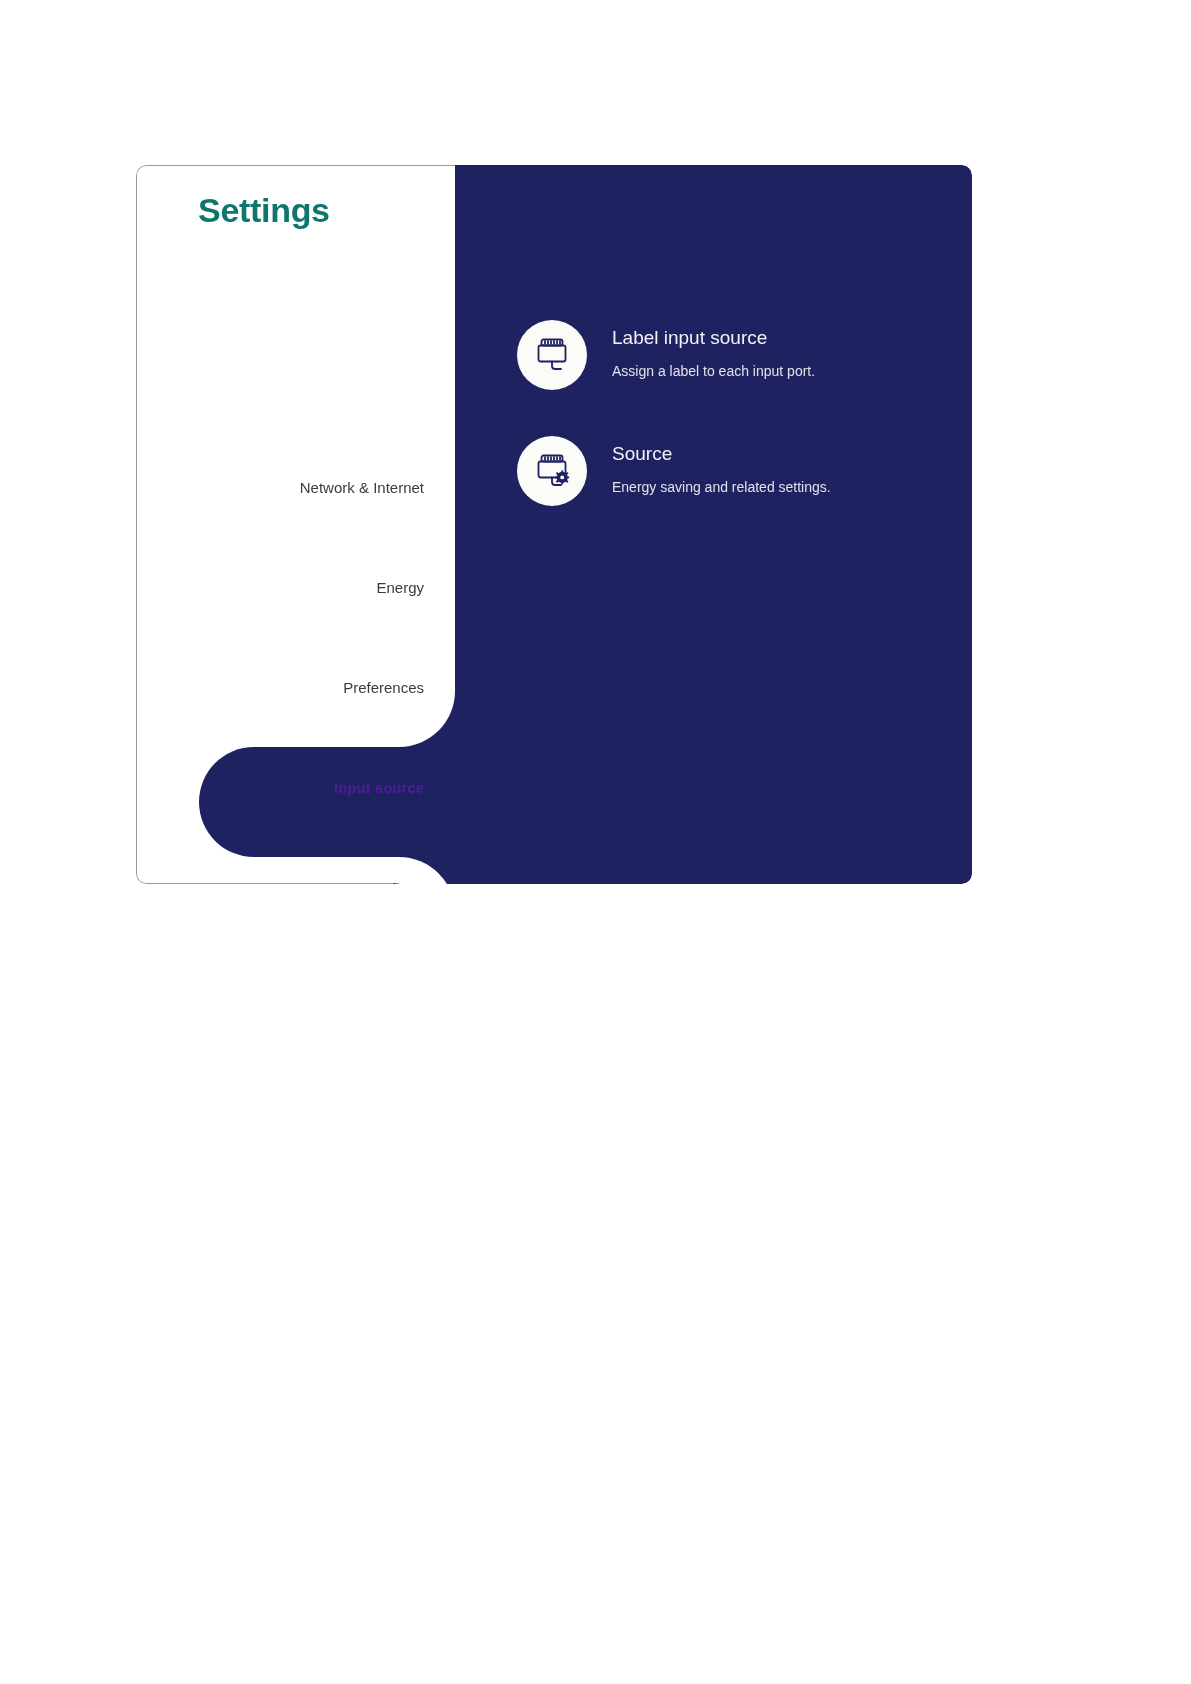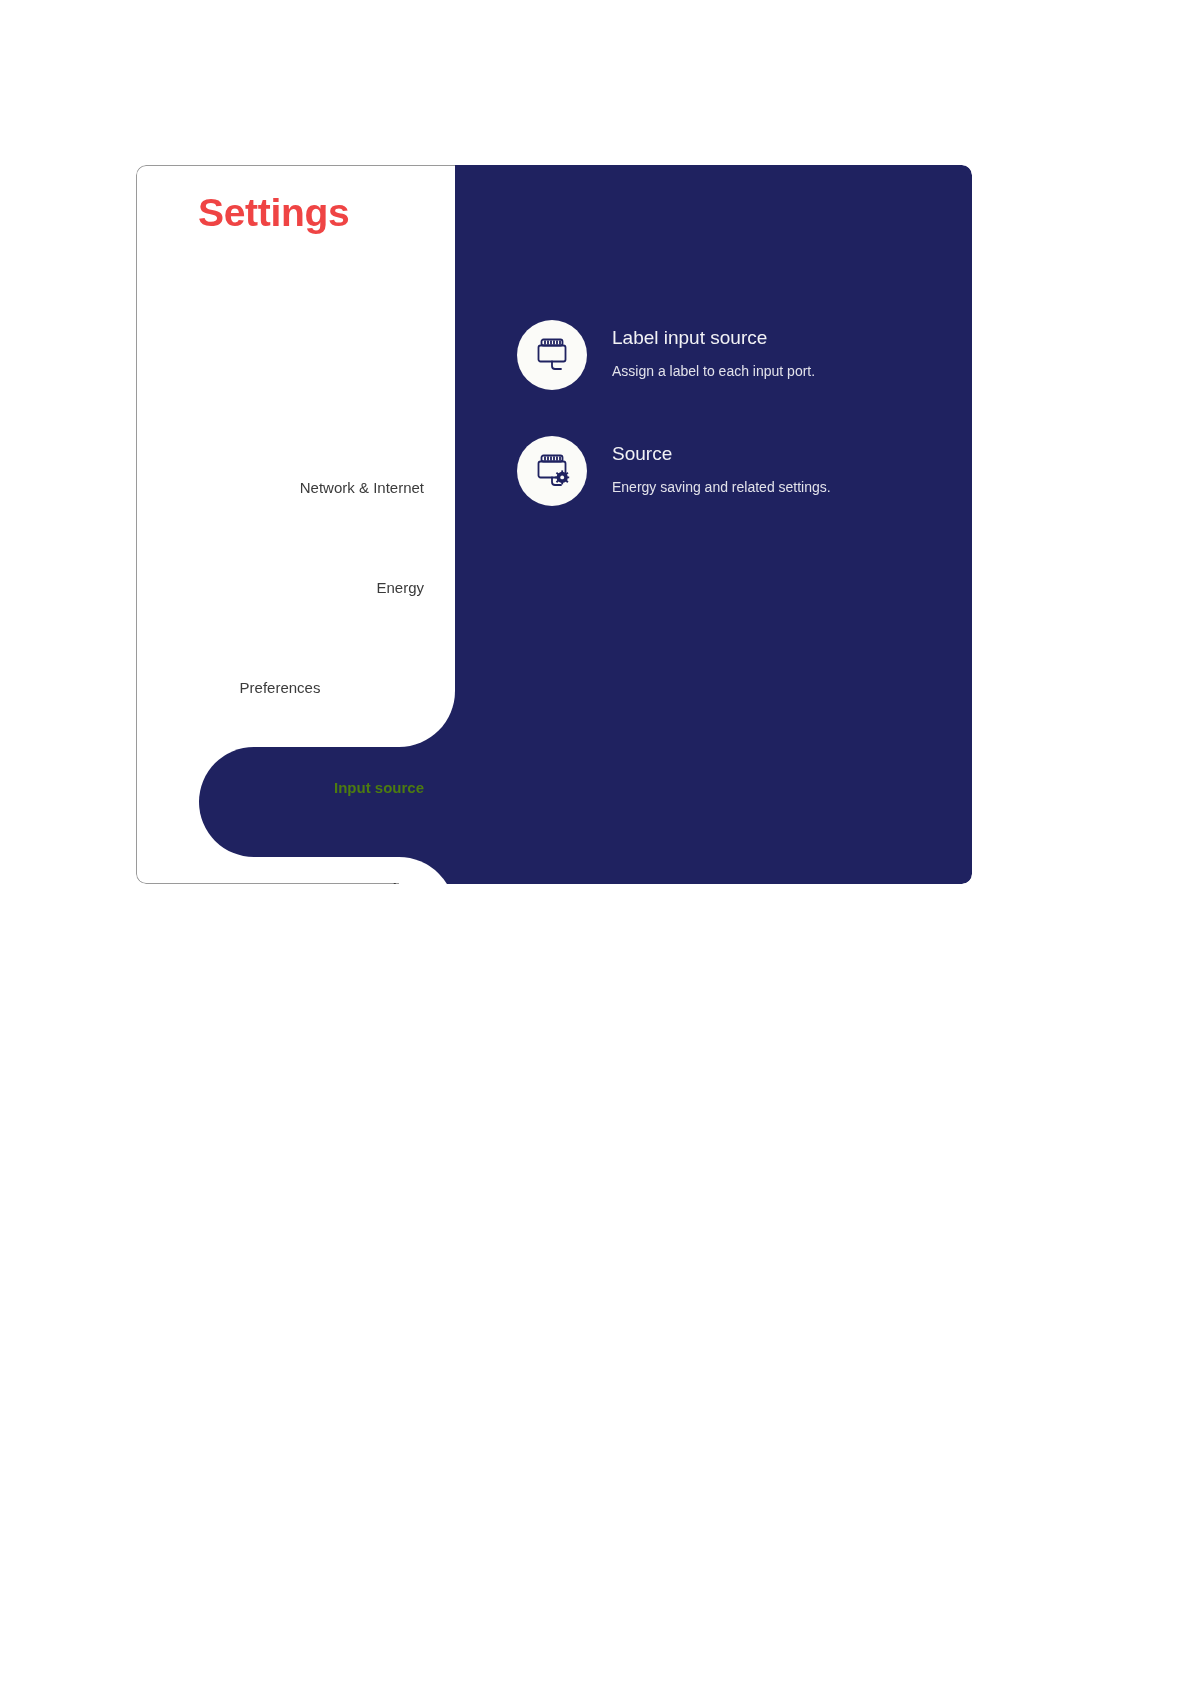--- a/index.html
+++ b/index.html
@@ -55,23 +55,23 @@
     background: #1f2260;
     border-radius: 0 10px 10px 0;
     z-index: 1;
   }
 
   
   #settings-title {
     position: absolute;
     left: 62px;
     top: 26px;
-    font-size: 39px;
+    font-size: 34px;
     font-weight: bold;
-    color: #ef4444;
+    color: #0f766e;
     letter-spacing: -0.3px;
     z-index: 4;
     white-space: nowrap;
   }
 
   
   #sidebar-nav {
     position: absolute;
     left: 0;
     top: 0;
@@ -89,21 +89,21 @@
     align-items: center;
     justify-content: flex-end;
     padding-right: 31px;
     font-size: 15px;
     color: #3b3b3b;
     white-space: nowrap;
     cursor: pointer;
   }
 
   .nav-item.selected {
-    color: #4d7c0f;
+    color: #4c1d95;
     font-weight: bold;
   }
 
   
   #selection-group {
     position: absolute;
     left: 0;
     top: 0;
     width: 319px;
     height: 719px;
@@ -216,21 +216,21 @@
     <nav id="sidebar-nav">
 
       <div class="nav-item" style="top:272px;">
         <span>Network &amp; Internet</span>
       </div>
 
       <div class="nav-item" style="top:372px;">
         <span>Energy</span>
       </div>
 
-      <div class="nav-item" style="top:472px;justify-content:center;">
+      <div class="nav-item" style="top:472px;">
         <span>Preferences</span>
       </div>
 
       <div class="nav-item selected" style="top:572px;">
         <span>Input source</span>
       </div>
 
       <div class="nav-item" style="top:672px;">
         <span>Apps</span>
       </div>

